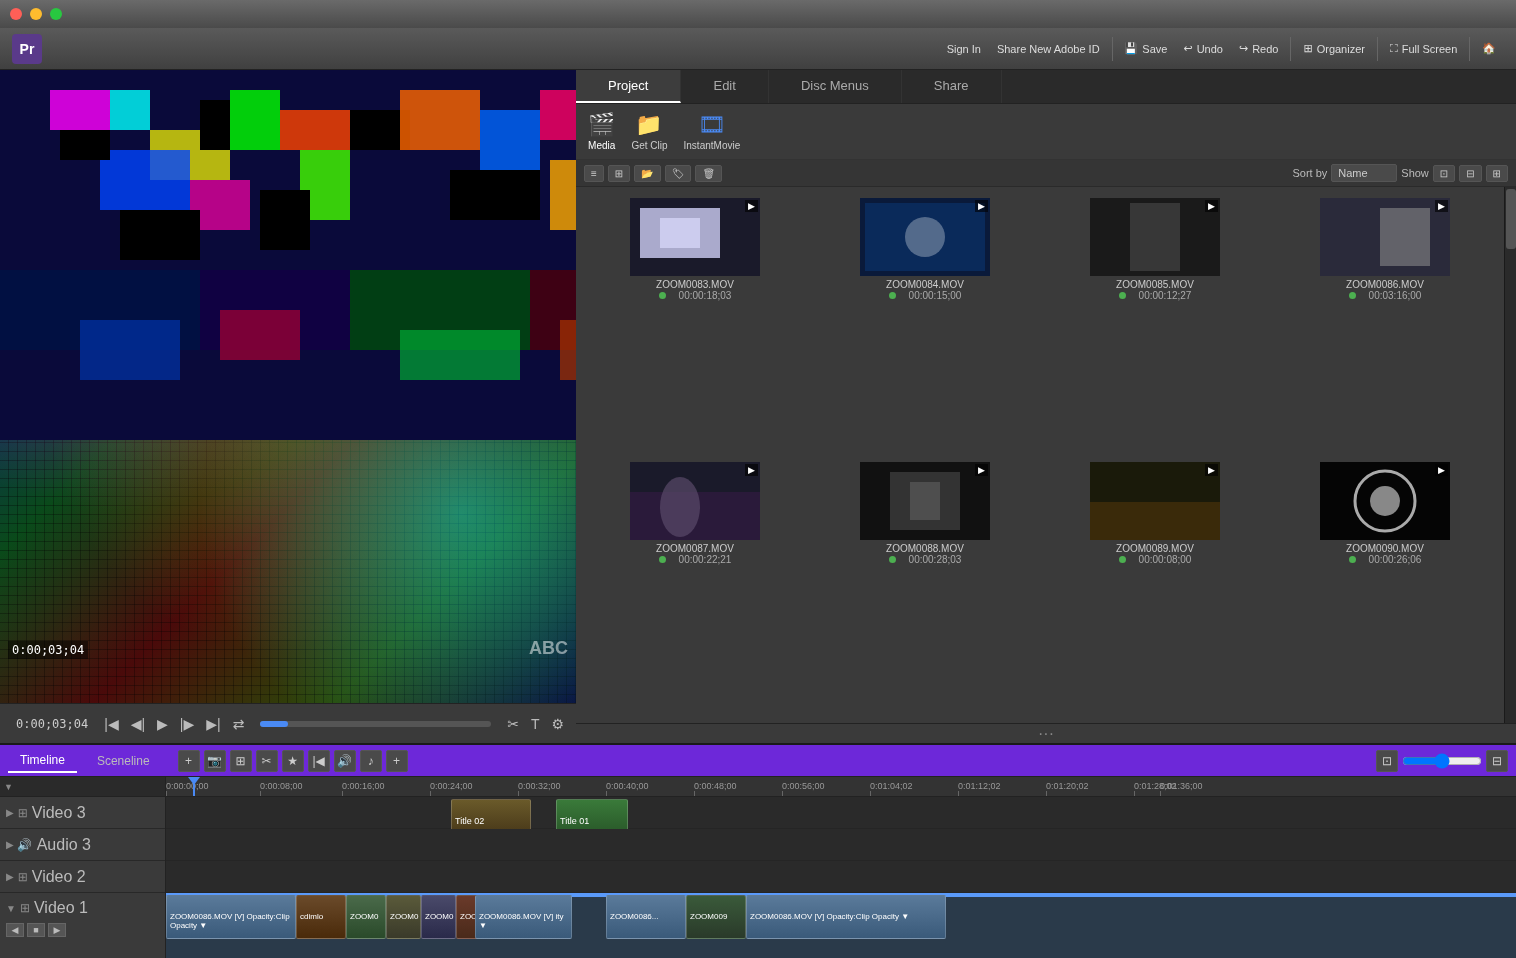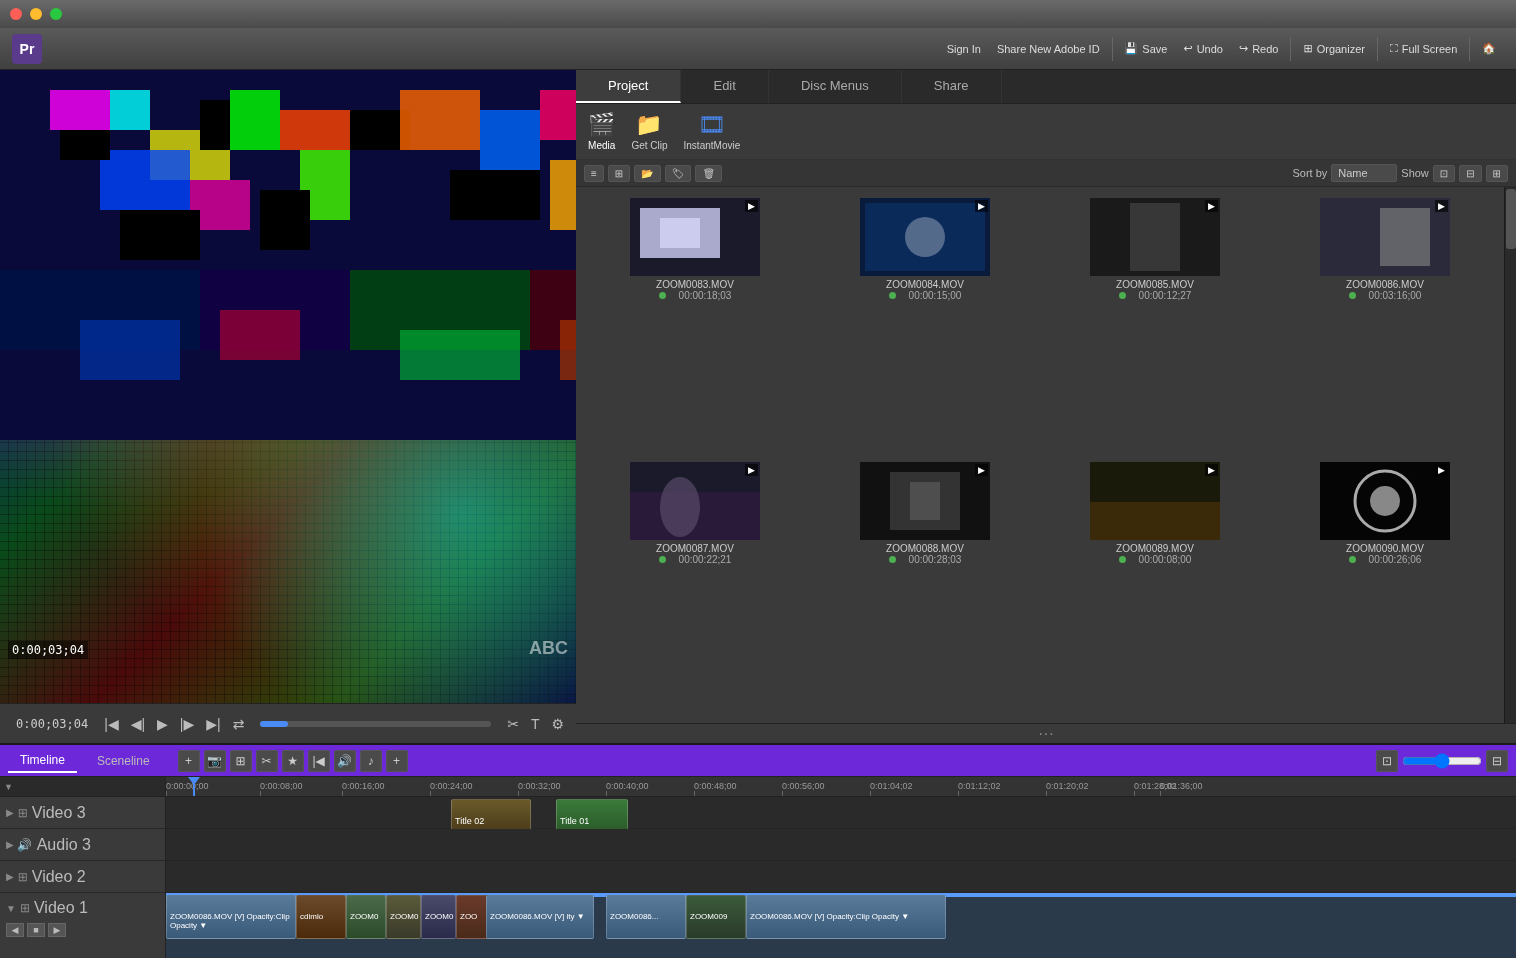--- a/index.html
+++ b/index.html
@@ -785,21 +785,21 @@
 
         <div class="track-row tall" style="background:#2a3a4a;">
 
           <div style="position:absolute;top:0;left:0;right:0;height:4px;background:#5a9afa;"></div>
           <div class="track-clip video-main" style="left:0px;width:130px;font-size:8px;">ZOOM0086.MOV [V] Opacity:Clip Opacity ▼</div>
           <div class="track-clip video-main" style="left:130px;width:50px;background:linear-gradient(to bottom,#6a4a2a,#4a2a0a);font-size:8px;">cdimlo</div>
           <div class="track-clip video-main" style="left:180px;width:40px;background:linear-gradient(to bottom,#4a6a4a,#2a4a2a);font-size:8px;">ZOOM0</div>
           <div class="track-clip video-main" style="left:220px;width:35px;background:linear-gradient(to bottom,#5a5a3a,#3a3a2a);font-size:8px;">ZOOM0</div>
           <div class="track-clip video-main" style="left:255px;width:35px;background:linear-gradient(to bottom,#4a4a6a,#2a2a4a);font-size:8px;">ZOOM0</div>
           <div class="track-clip video-main" style="left:290px;width:42px;background:linear-gradient(to bottom,#6a3a2a,#4a2a1a);font-size:8px;">ZOO</div>
-          <div class="track-clip video-main" style="left:320px;width:108px;font-size:8px;">ZOOM0086.MOV [V] ity ▼</div>
+          <div class="track-clip video-main" style="left:309px;width:97px;font-size:8px;">ZOOM0086.MOV [V] ity ▼</div>
           <div class="track-clip video-main" style="left:440px;width:80px;font-size:8px;">ZOOM0086...</div>
           <div class="track-clip video-main" style="left:520px;width:60px;background:linear-gradient(to bottom,#3a5a3a,#2a3a2a);font-size:8px;">ZOOM009</div>
           <div class="track-clip video-main" style="left:580px;width:200px;font-size:8px;">ZOOM0086.MOV [V] Opacity:Clip Opacity ▼</div>
         </div>
 
       </div>
 
     </div>
   </div>
 </div>

